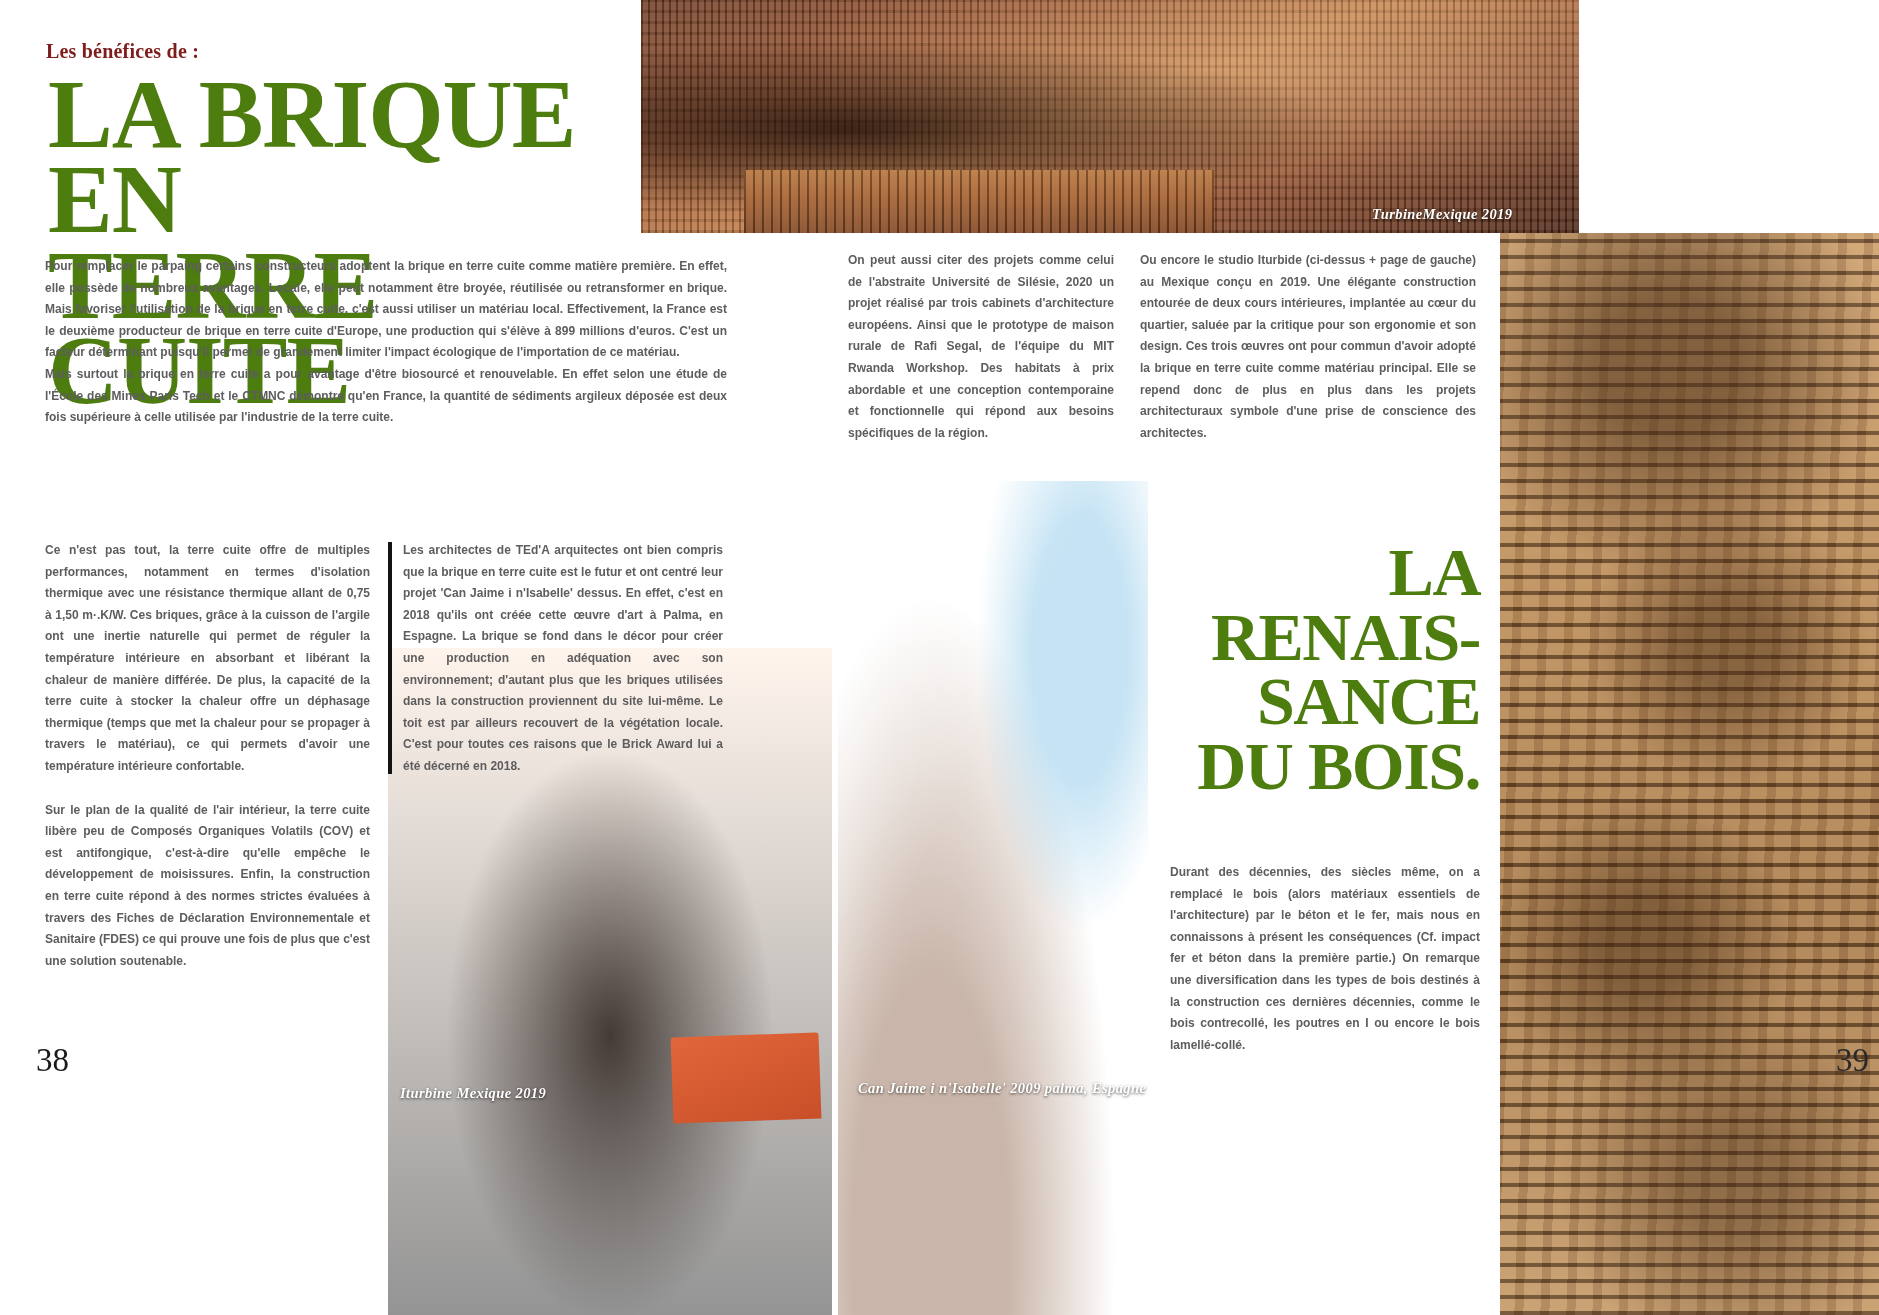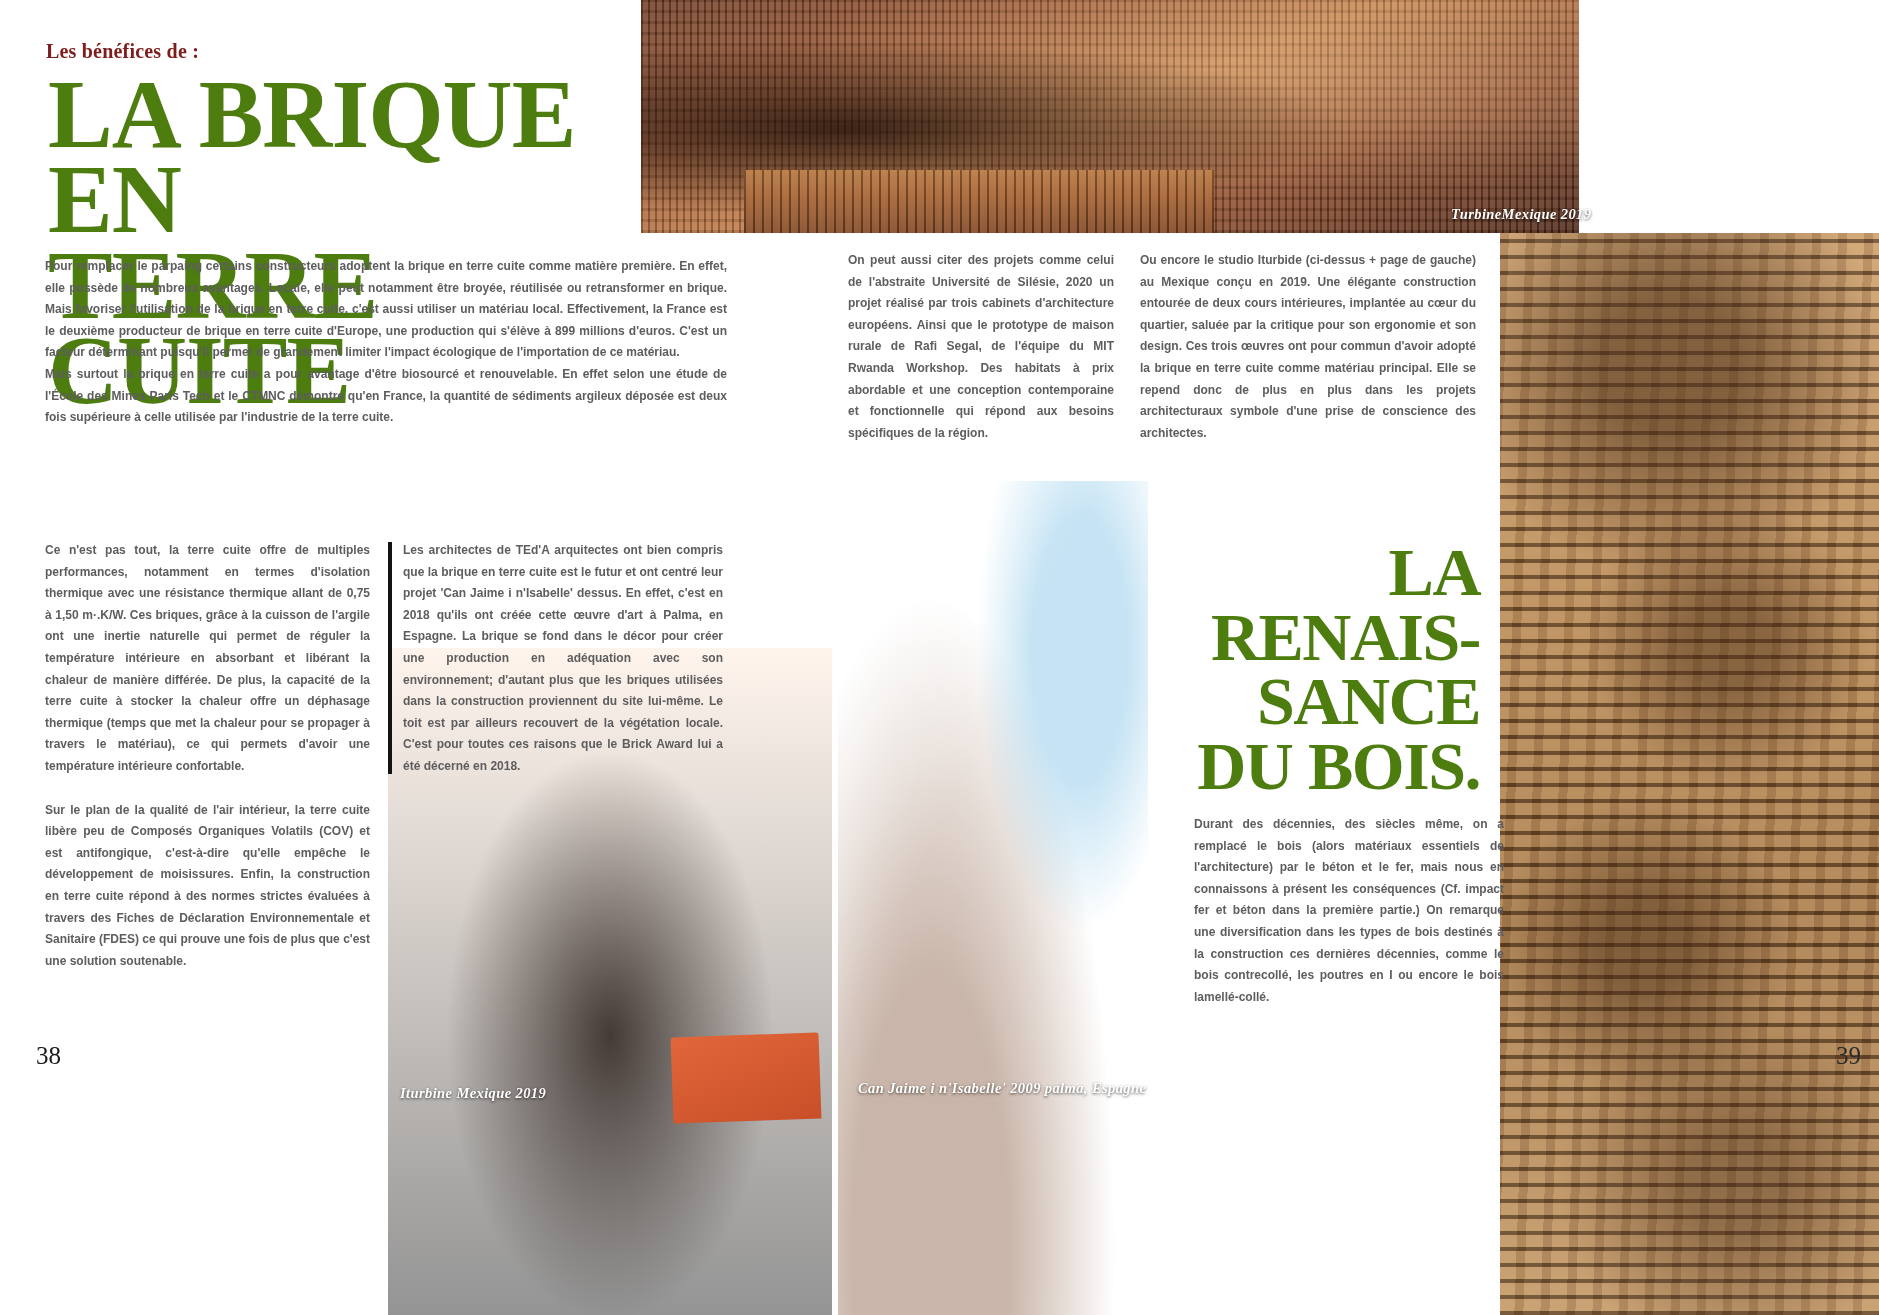--- a/index.html
+++ b/index.html
@@ -110,21 +110,21 @@
     font-size:14.5px;
     color:#ffffff;
     letter-spacing:.4px;
     text-shadow:0 1px 3px rgba(0,0,0,.65);
     white-space:nowrap;
   }
 
   .folio{
     position:absolute;
     font-family:"Liberation Serif", serif;
-    font-size:25px;
+    font-size:33px;
     color:#1a1a1a;
   }
   .rule-v{
     position:absolute;
     background:#141414;
     width:4px;
   }
 </style>
 </head>
 <body>
@@ -174,25 +174,25 @@
     <p>Ou encore le studio Iturbide (ci-dessus + page de gauche) au Mexique conçu en 2019. Une élégante construction entourée de deux cours intérieures, implantée au cœur du quartier, saluée par la critique pour son ergonomie et son design. Ces trois œuvres ont pour commun d'avoir adopté la brique en terre cuite comme matériau principal. Elle se repend donc de plus en plus dans les projets architecturaux symbole d'une prise de conscience des architectes.</p>
   </div>
 
   <div class="display h-wood" style="position:absolute; left:1150px; top:540px; width:330px;">
     <div>LA</div>
     <div>RENAIS-</div>
     <div>SANCE</div>
     <div>DU BOIS.</div>
   </div>
 
-  <div class="body-col" style="position:absolute; left:1170px; top:814px; width:310px;margin-left:24px;">
+  <div class="body-col" style="position:absolute; left:1170px; top:862px; width:310px;">
     <p>Durant des décennies, des siècles même, on a remplacé le bois (alors matériaux essentiels de l'architecture) par le béton et le fer, mais nous en connaissons à présent les conséquences (Cf. impact fer et béton dans la première partie.) On remarque une diversification dans les types de bois destinés à la construction ces dernières décennies, comme le bois contrecollé, les poutres en I ou encore le bois lamellé-collé.</p>
   </div>
 
-  <div class="caption" style="left:1420px; top:206px;padding-left:31px;">TurbineMexique 2019</div>
+  <div class="caption" style="left:1372px; top:206px;">TurbineMexique 2019</div>
 
   <div class="caption" style="left:400px; top:1085px;">Iturbine Mexique 2019</div>
 
   <div class="caption" style="left:858px; top:1080px;">Can Jaime i n'Isabelle' 2009 palma, Espagne</div>
 
   <div class="folio" style="left:36px; top:1042px;">38</div>
 
   <div class="folio" style="left:1836px; top:1042px; color:#2a2a2a;">39</div>
 
 </div>

